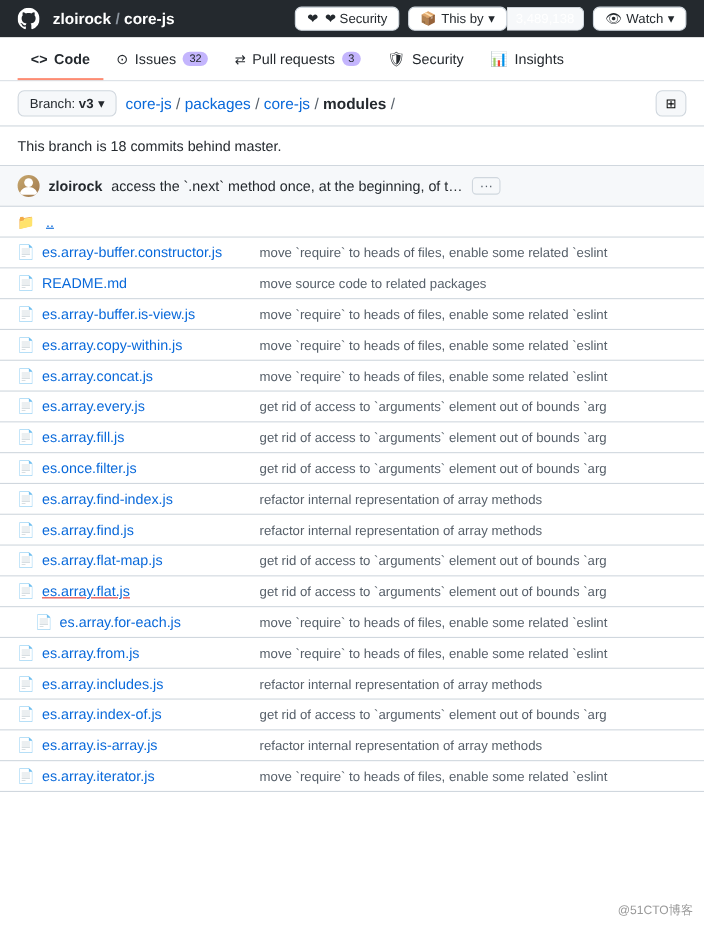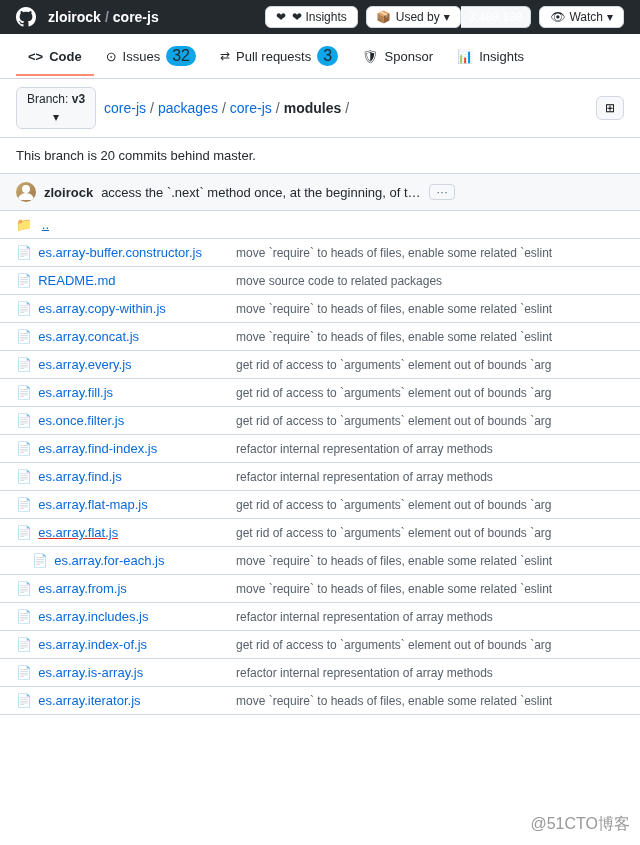--- a/index.html
+++ b/index.html
@@ -14,25 +14,25 @@
     .top-actions { margin-left: auto; display: flex; align-items: center; gap: 8px; }
     .btn-sponsor { background: #fff; color: #24292e; border: 1px solid #d0d7de; border-radius: 6px; padding: 3px 10px; font-size: 12px; cursor: pointer; display: flex; align-items: center; gap: 4px; }
     .btn-used { background: #fff; color: #24292e; border: 1px solid #d0d7de; border-radius: 6px; padding: 3px 10px; font-size: 12px; cursor: pointer; display: flex; align-items: center; gap: 4px; }
     .btn-watch { background: #fff; color: #24292e; border: 1px solid #d0d7de; border-radius: 6px; padding: 3px 10px; font-size: 12px; cursor: pointer; display: flex; align-items: center; gap: 4px; }
     .star-count { background: #f6f8fa; border: 1px solid #d0d7de; border-left: none; border-radius: 0 6px 6px 0; padding: 3px 8px; font-size: 12px; }
 
     
     .nav-tabs { display: flex; align-items: center; padding: 0 16px; border-bottom: 1px solid #d0d7de; background: #fff; overflow-x: auto; }
     .nav-tab { display: flex; align-items: center; gap: 6px; padding: 12px 12px 10px; font-size: 13px; color: #24292e; cursor: pointer; border-bottom: 2px solid transparent; white-space: nowrap; }
     .nav-tab.active { border-bottom: 2px solid #fd8c73; font-weight: 600; }
-    .nav-badge { background: #0ea5e9; border-radius: 20px; padding: 1px 6px; font-size: 16px; color: #24292e; }
+    .nav-badge { background: #c4b5fd; border-radius: 20px; padding: 1px 6px; font-size: 10px; color: #24292e; }
 
     
     .branch-bar { display: flex; align-items: center; padding: 8px 16px; gap: 8px; border-bottom: 1px solid #d0d7de; background: #fff; }
-    .branch-btn { background: #f6f8fa; border: 1px solid #d0d7de; border-radius: 6px; padding: 4px 10px; font-size: 12px; cursor: pointer; color: #24292e; display: flex; align-items: center; gap: 4px; flex-direction: column; }
+    .branch-btn { background: #f6f8fa; border: 1px solid #d0d7de; border-radius: 6px; padding: 4px 10px; font-size: 12px; cursor: pointer; color: #24292e; display: flex; align-items: center; gap: 4px; }
     .breadcrumb { display: flex; align-items: center; gap: 4px; font-size: 14px; overflow: hidden; }
     .breadcrumb a { color: #0969da; text-decoration: none; }
     .breadcrumb .sep { color: #57606a; }
     .breadcrumb .current { font-weight: 600; color: #24292e; text-align: right; }
     .grid-btn { margin-left: auto; background: #f6f8fa; border: 1px solid #d0d7de; border-radius: 6px; padding: 4px 8px; font-size: 12px; cursor: pointer; }
 
     
     .behind-msg { padding: 10px 16px; font-size: 13px; color: #24292e; border-bottom: 1px solid #d0d7de; }
 
     
@@ -47,44 +47,44 @@
     .file-row { border-bottom: 1px solid #d0d7de; }
     .file-row td { padding: 6px 16px; vertical-align: middle; }
     .file-icon { color: #57606a; margin-right: 6px; }
     .file-name { color: #0969da; text-decoration: none; font-size: 13px; }
     .file-name.underline-red { text-decoration: underline; text-decoration-color: #e3342f; }
     .file-commit { color: #57606a; font-size: 12px; white-space: nowrap; overflow: hidden; text-overflow: ellipsis; max-width: 340px; }
     .parent-dir td { padding: 6px 16px; }
     .parent-link { color: #0969da; font-size: 13px; }
 
     
-    .watermark { position: fixed; bottom: 10px; right: 10px; font-size: 16px; color: #999; }
+    .watermark { position: fixed; bottom: 10px; right: 10px; font-size: 11px; color: #999; }
   </style>
 </head>
 <body>
 
 <div class="top-bar">
   <div class="repo-title">
 
     <svg width="20" height="20" viewBox="0 0 16 16" fill="#fff" style="margin-right:8px;">
       <path d="M8 0C3.58 0 0 3.58 0 8c0 3.54 2.29 6.53 5.47 7.59.4.07.55-.17.55-.38 0-.19-.01-.82-.01-1.49-2.01.37-2.53-.49-2.69-.94-.09-.23-.48-.94-.82-1.13-.28-.15-.68-.52-.01-.53.63-.01 1.08.58 1.23.82.72 1.21 1.87.87 2.33.66.07-.52.28-.87.51-1.07-1.78-.2-3.64-.89-3.64-3.95 0-.87.31-1.59.82-2.15-.08-.2-.36-1.02.08-2.12 0 0 .67-.21 2.2.82.64-.18 1.32-.27 2-.27.68 0 1.36.09 2 .27 1.53-1.04 2.2-.82 2.2-.82.44 1.1.16 1.92.08 2.12.51.56.82 1.27.82 2.15 0 3.07-1.87 3.75-3.65 3.95.29.25.54.73.54 1.48 0 1.07-.01 1.93-.01 2.2 0 .21.15.46.55.38A8.013 8.013 0 0016 8c0-4.42-3.58-8-8-8z"></path>
     </svg>
     <span class="repo-owner">zloirock</span>
     <span class="repo-sep">/</span>
     <span class="repo-name">core-js</span>
   </div>
   <div class="top-actions">
     <button class="btn-sponsor">
       <span>❤</span>
-      <span style="margin-left:2px;">❤ Insights</span>
+      <span style="margin-left:2px;">❤ Security</span>
     </button>
     <div style="display:flex;align-items:center;">
       <button class="btn-used">
         <span>📦</span>
-        <span>Used by</span>
+        <span>This by</span>
         <span>▾</span>
       </button>
       <span class="star-count">3,489,138</span>
     </div>
     <button class="btn-watch">
       <span>👁</span>
       <span>Watch</span>
       <span>▾</span>
     </button>
   </div>
@@ -100,21 +100,21 @@
     <span>Issues</span>
     <span class="nav-badge">32</span>
   </div>
   <div class="nav-tab">
     <span style="font-size:12px;">⇄</span>
     <span>Pull requests</span>
     <span class="nav-badge">3</span>
   </div>
   <div class="nav-tab">
     <span>🛡</span>
-    <span>Sponsor</span>
+    <span>Security</span>
   </div>
   <div class="nav-tab">
     <span>📊</span>
     <span>Insights</span>
   </div>
 </div>
 
 <div class="branch-bar">
   <button class="branch-btn">
     <span>Branch: <strong>v3</strong></span>
@@ -126,21 +126,21 @@
     <a href="#">packages</a>
     <span class="sep">/</span>
     <a href="#">core-js</a>
     <span class="sep">/</span>
     <span class="current">modules</span>
     <span class="sep">/</span>
   </div>
   <button class="grid-btn" style="margin-left:auto;">⊞</button>
 </div>
 
-<div class="behind-msg">This branch is 20 commits behind master.</div>
+<div class="behind-msg">This branch is 18 commits behind master.</div>
 
 <div class="commit-bar">
   <div class="avatar" style="background: linear-gradient(135deg, #c8a96e, #a0784e);">
     <svg viewBox="0 0 20 20" fill="#fff">
         <circle cx="10" cy="7" r="4"></circle>
         <path d="M2 18c0-4 3.6-7 8-7s8 3 8 7"></path>
       </svg>
   </div>
   <span class="commit-author">zloirock</span>
   <span class="commit-msg">access the `.next` method once, at the beginning, of the iteration pr...</span>
@@ -163,20 +163,24 @@
   <tbody id="file-tbody">
       <tr class="file-row">
         <td style="width: 220px; white-space: nowrap;"><span class="file-icon">📄</span><a href="#" class="file-name">es.array-buffer.constructor.js</a></td>
         <td class="file-commit">move `require` to heads of files, enable some related `eslint</td>
       </tr>
       <tr class="file-row">
         <td style="width: 220px; white-space: nowrap;"><span class="file-icon">📄</span><a href="#" class="file-name">README.md</a></td>
         <td class="file-commit">move source code to related packages</td>
       </tr>
       <tr class="file-row">
+        <td style="width: 220px; white-space: nowrap;"><span class="file-icon">📄</span><a href="#" class="file-name">es.array-buffer.is-view.js</a></td>
+        <td class="file-commit">move `require` to heads of files, enable some related `eslint</td>
+      </tr>
+      <tr class="file-row">
         <td style="width: 220px; white-space: nowrap;"><span class="file-icon">📄</span><a href="#" class="file-name">es.array.copy-within.js</a></td>
         <td class="file-commit">move `require` to heads of files, enable some related `eslint</td>
       </tr>
       <tr class="file-row">
         <td style="width: 220px; white-space: nowrap;"><span class="file-icon">📄</span><a href="#" class="file-name">es.array.concat.js</a></td>
         <td class="file-commit">move `require` to heads of files, enable some related `eslint</td>
       </tr>
       <tr class="file-row">
         <td style="width: 220px; white-space: nowrap;"><span class="file-icon">📄</span><a href="#" class="file-name">es.array.every.js</a></td>
         <td class="file-commit">get rid of access to `arguments` element out of bounds `arg</td>

